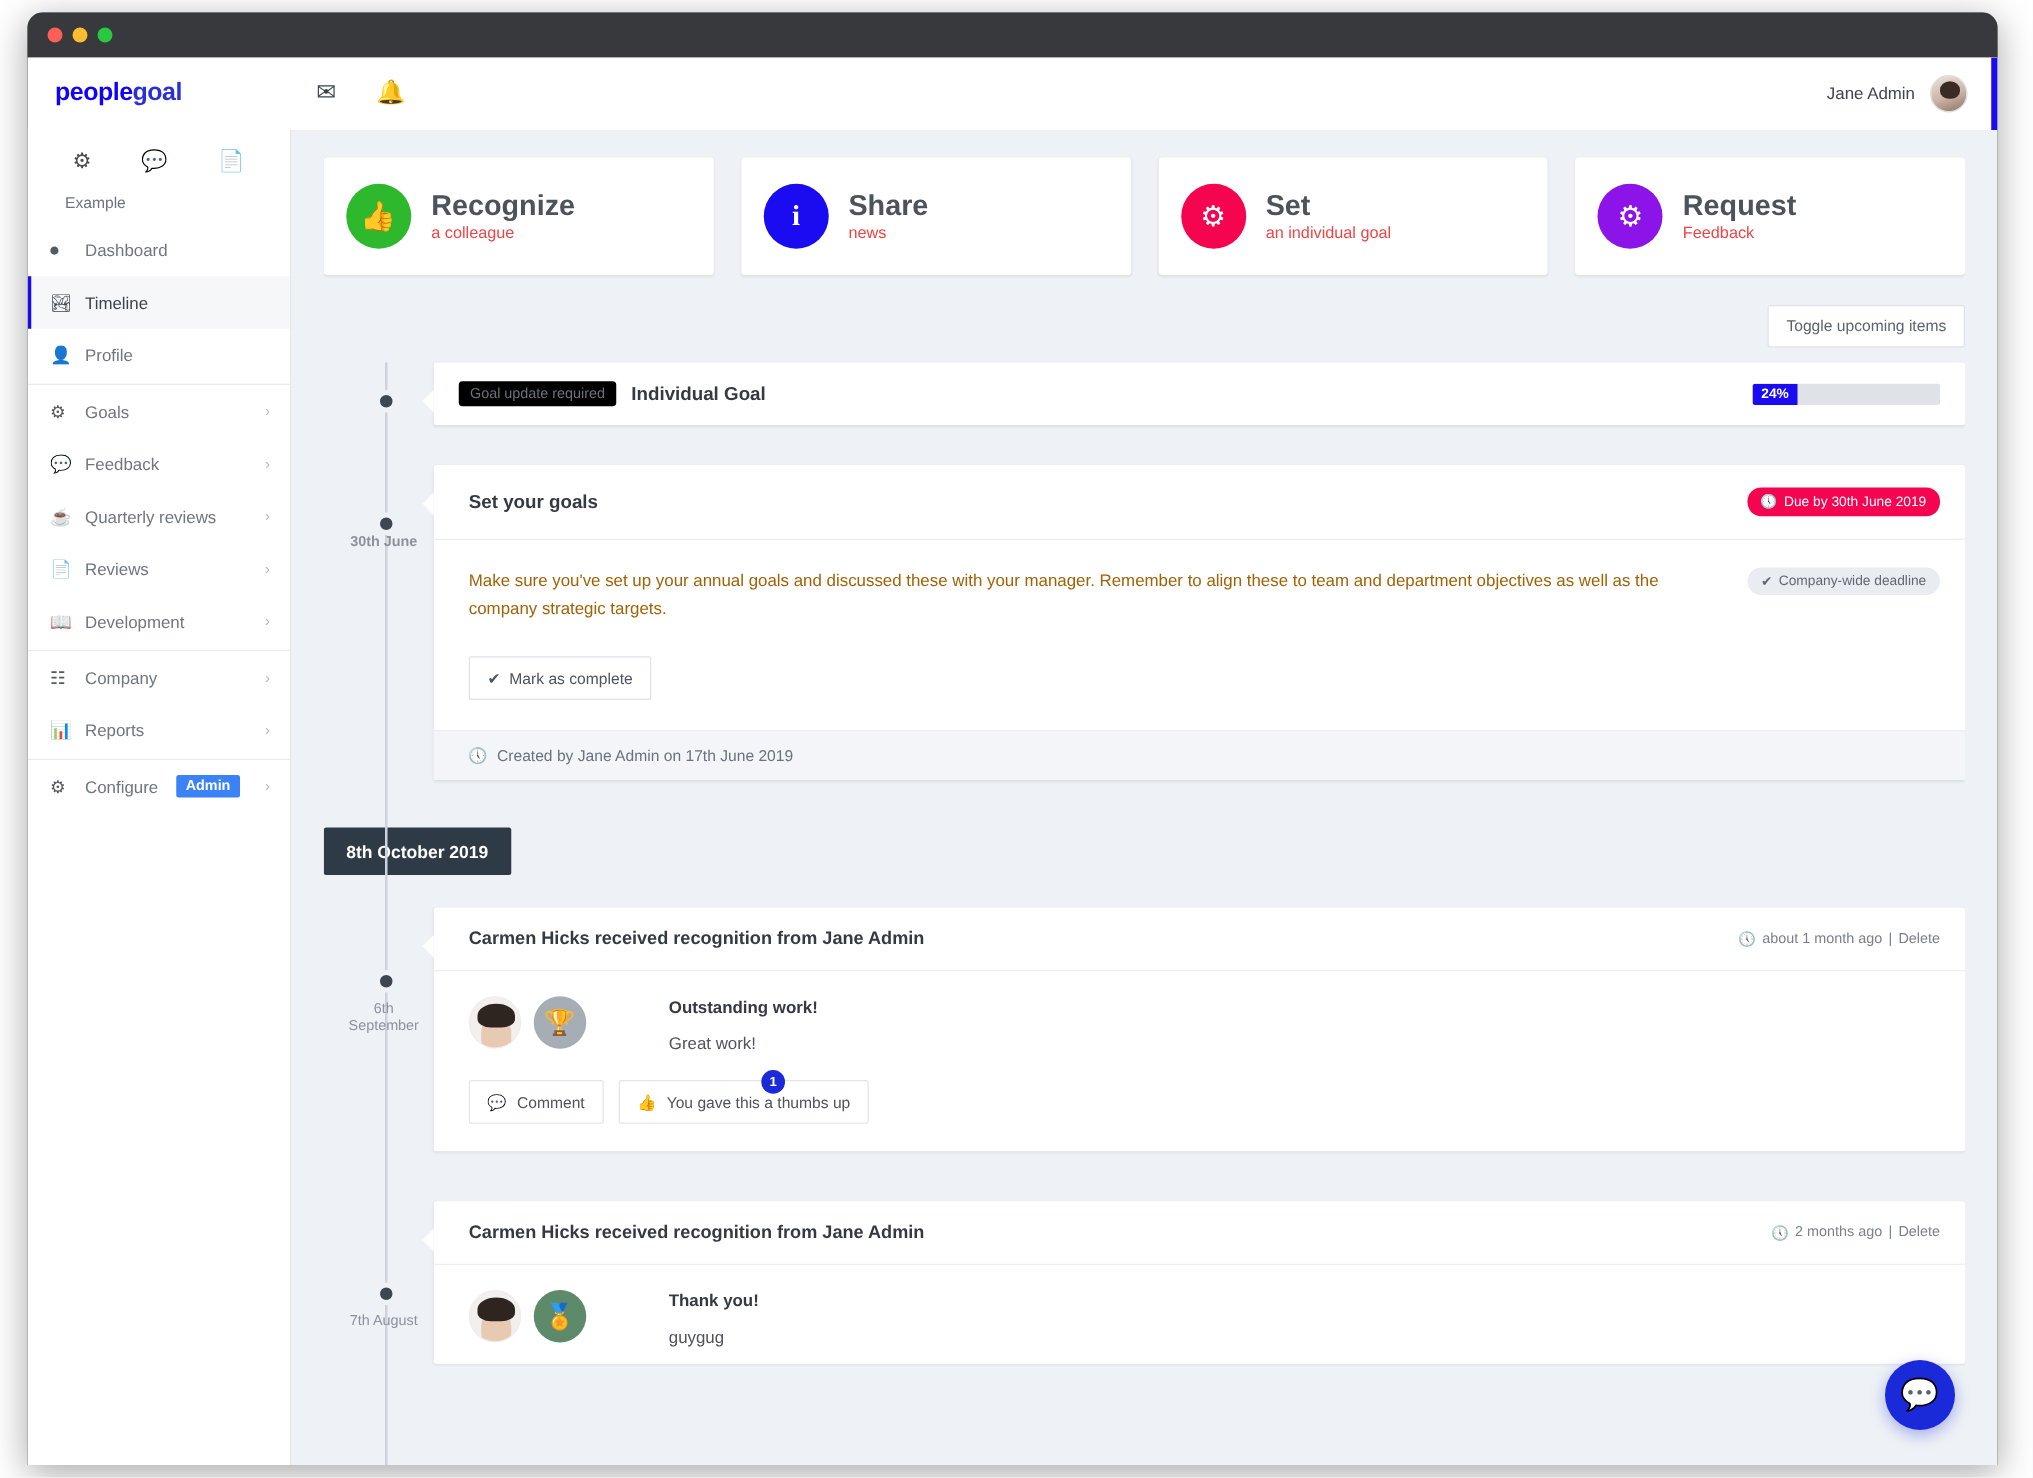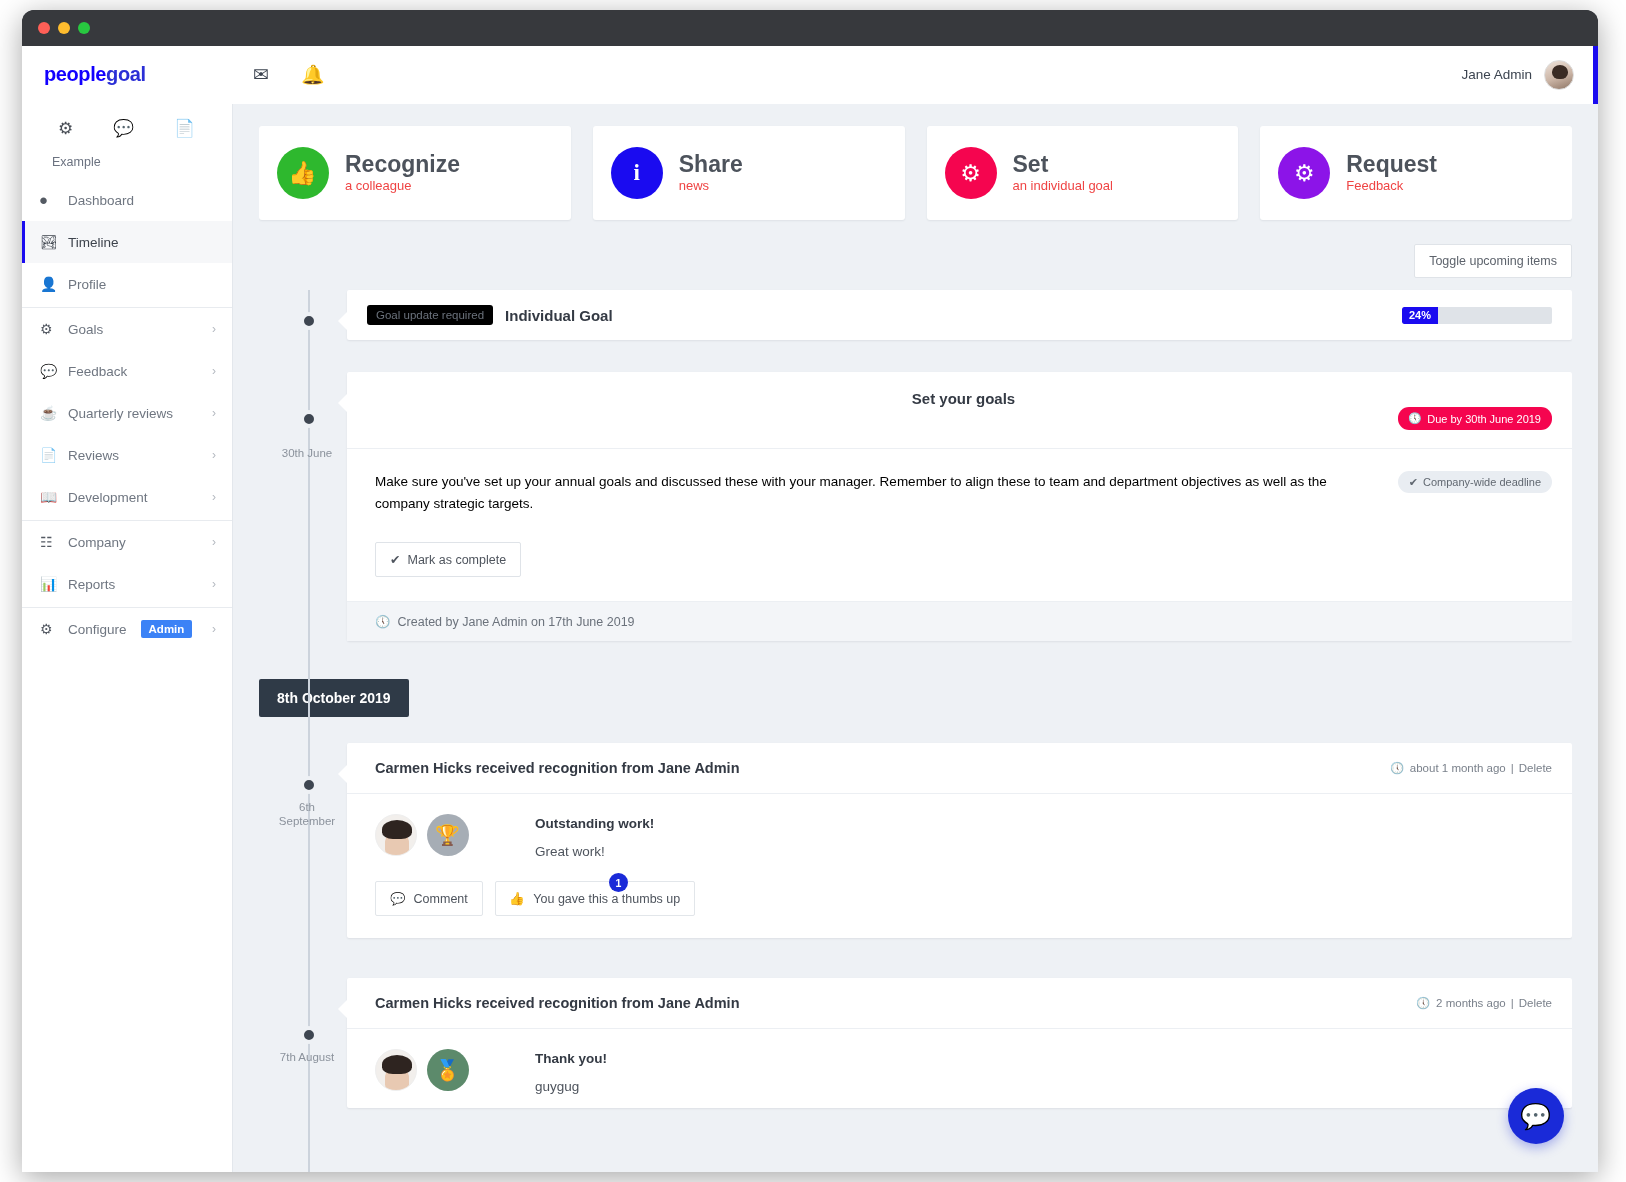--- a/index.html
+++ b/index.html
@@ -217,31 +217,30 @@
     height: 100%; width: 24%; background: #1a0bf0;
     display: flex; align-items: center; justify-content: center;
     color: #fff; font-size: 11px; font-weight: bold;
     border-radius: 2px 0 0 2px;
   }
 
   .card-head {
     display: flex; align-items: center;
     padding: 18px 20px 18px 28px;
     border-bottom: 1px solid #eceff3;
-    flex-direction: column;
   }
   .card-head .ch-title { font-size: 15px; color: #343a44; font-weight: bold; }
   .pill-red {
     margin-left: auto; background: #f5054f; color: #fff;
     font-size: 11px; padding: 5px 11px; border-radius: 11px;
     display: flex; align-items: center; gap: 5px;
   }
   .card-body { display: flex; padding: 22px 20px 22px 28px; }
   .card-body .cb-text {
-    font-size: 13.5px; color: #000000; line-height: 1.6; max-width: 980px;
+    font-size: 13.5px; color: #a16207; line-height: 1.6; max-width: 980px;
   }
   .pill-grey {
     margin-left: auto; background: #e9edf2; color: #616871;
     font-size: 11px; padding: 5px 11px; border-radius: 11px;
     display: flex; align-items: center; gap: 5px; height: 22px; white-space: nowrap;
   }
   .btn-outline {
     display: inline-flex; align-items: center; gap: 7px;
     background: #fff; border: 1px solid #dfe3e8; color: #4e545d;
     font-size: 12.5px; padding: 9px 14px; border-radius: 2px; cursor: pointer;
@@ -467,21 +466,21 @@
             </div>
 
             <div class="toggle-row">
               <button class="toggle-btn">Toggle upcoming items</button>
             </div>
 
             <div class="timeline">
               <div class="tl-line"></div>
 
               <div class="tl-node" style="top:22px;"></div>
-              <div class="tl-date" style="top:156px;">30th June</div>
+              <div class="tl-date" style="top:137px;font-weight:bold;">30th June</div>
 
               <div class="tl-card">
                 <div class="goal-row">
                   <span class="chip-grey">Goal update required</span>
                   <span class="goal-title">Individual Goal</span>
                   <span class="progress-wrap">
                     <span class="progress-fill">24%</span>
                   </span>
                 </div>
               </div>

